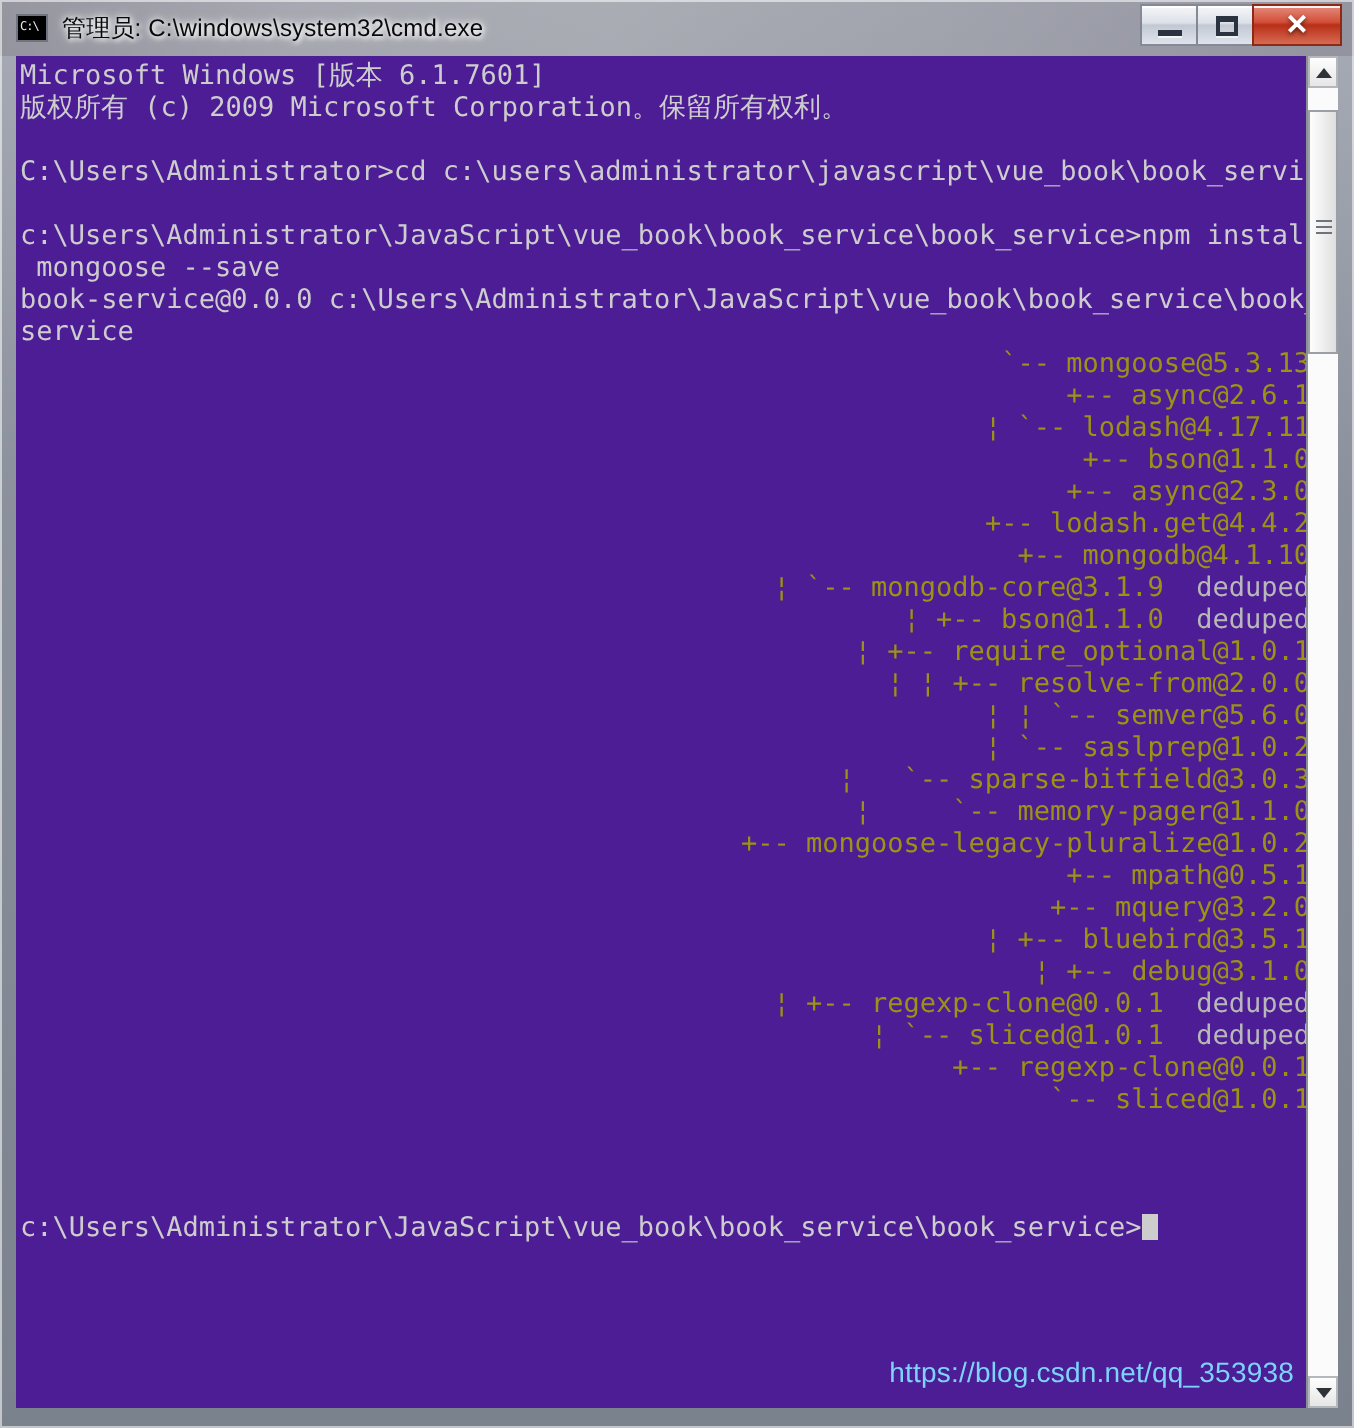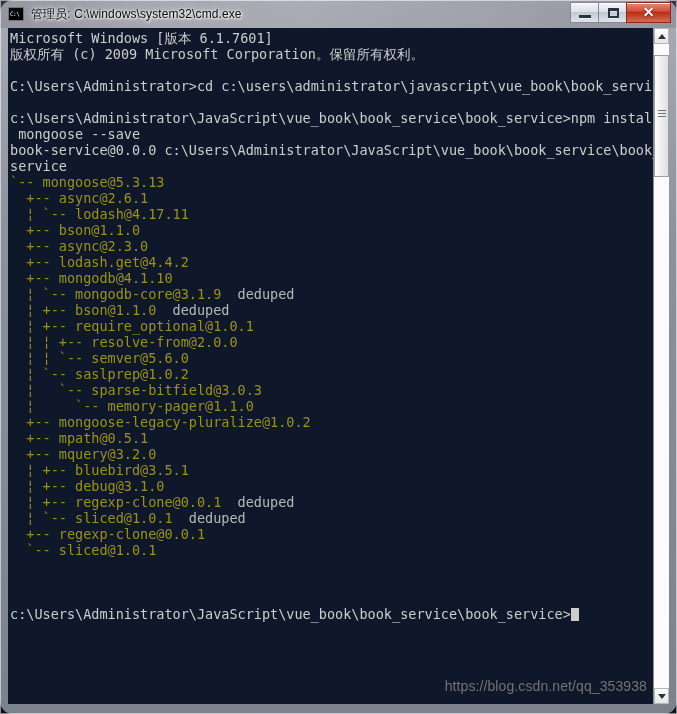--- a/index.html
+++ b/index.html
@@ -19,21 +19,20 @@
     position: absolute;
     left: 0; top: 0;
     width: 677px;
     height: 714px;
     box-sizing: border-box;
     background:
       linear-gradient(to bottom,
         rgba(175,180,190,0.95) 0%,
         rgba(150,156,168,0.92) 35%,
         rgba(132,140,152,0.92) 100%);
-    border-radius: 13px;
   }
   
   .glass-tint {
     position: absolute;
     left: 0; top: 0; right: 0; height: 28px;
     background:
       linear-gradient(to right,
         rgba(120,110,120,0.35) 0%,
         rgba(170,160,165,0.25) 22%,
         rgba(190,180,180,0.18) 45%,
@@ -157,40 +156,40 @@
     background: #000000;
     box-shadow:
       inset 1px 1px 0 rgba(30,34,40,0.9);
     overflow: hidden;
   }
   .console-screen {
     position: absolute;
     left: 0; top: 0;
     width: 645px;
     height: 676px;
-    background: #0f172a;
+    background: #4c1d95;
     overflow: hidden;
   }
   .lines {
     position: absolute;
     left: 2px;
     top: 2px;
     width: 645px;
   }
   .ln {
     font-family: "DejaVu Sans Mono", monospace;
     font-size: 13.5px;
     line-height: 16px;
     height: 16px;
     white-space: pre;
     color: #c0c0c0;
     letter-spacing: 0px;
   }
   .ln.c-white  { color: #cdcdcd; }
-  .ln.c-olive  { color: #9a9316; }
+  .ln.c-olive  { color: #9a9316; text-align: right; }
   .ln .dim     { color: #b8b8b8; }
   .cursor-blk {
     display: inline-block;
     width: 8px;
     height: 13px;
     background: #cdcdcd;
     vertical-align: -2px;
   }
 
   
@@ -257,21 +256,21 @@
       transparent 1px, transparent 3px);
   }
 
   
   .watermark {
     position: absolute;
     right: 22px;
     bottom: 10px;
     font-family: "Liberation Sans", sans-serif;
     font-size: 14px;
-    color: #737373;
+    color: #7dd3fc;
     white-space: nowrap;
     letter-spacing: 0.1px;
   }
 </style>
 </head>
 <body>
 
 <div class="window">
   <div class="glass-tint"></div>
   <div class="frame-hl"></div>

